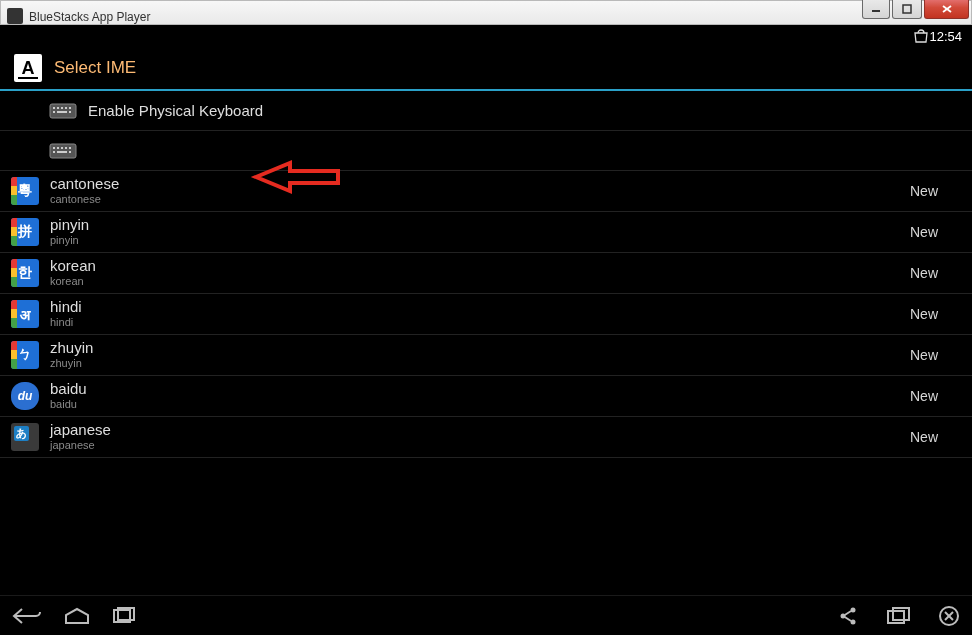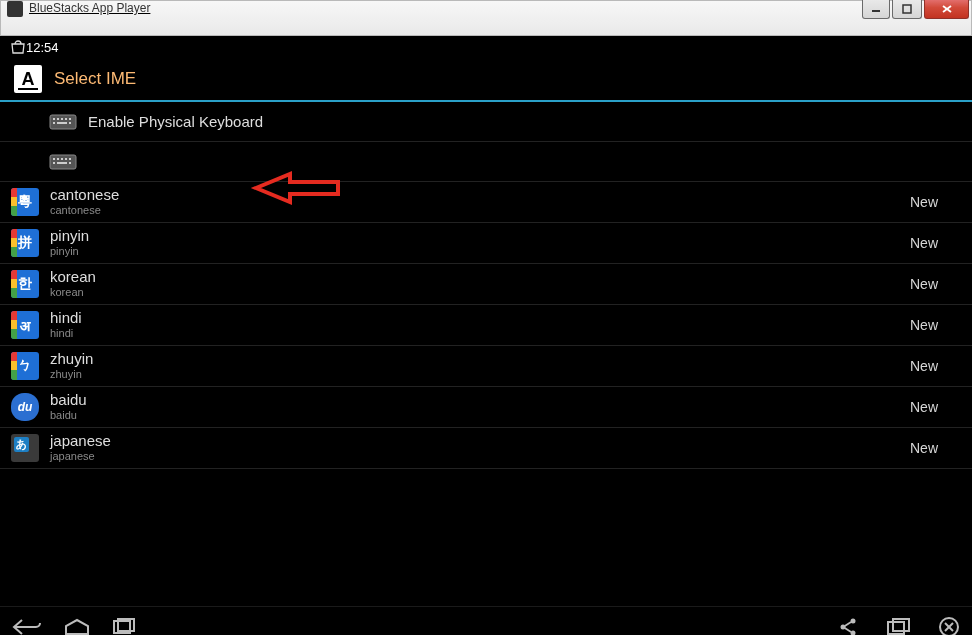--- a/index.html
+++ b/index.html
@@ -5,27 +5,26 @@
   * { margin: 0; padding: 0; box-sizing: border-box; }
   body {
     width: 972px;
     height: 635px;
     font-family: "Segoe UI", Arial, sans-serif;
     background: #fff;
     overflow: hidden;
   }
   
   .titlebar {
-    height: 36px;
+    height: 25px;
     background: linear-gradient(to bottom, #f7f7f7, #e9e9e9);
     border: 1px solid #b9b9b9;
     display: flex;
-    align-items: flex-start;
+    align-items: flex-end;
     position: relative;
-    text-decoration: underline;
   }
   .titlebar-icon {
     width: 16px; height: 16px;
     margin: 0 6px;
     background: #333;
     border-radius: 2px;
   }
   .titlebar-text {
     font-size: 12px;
     color: #333;
@@ -62,21 +61,21 @@
     width: 100%;
     height: 610px;
     background: #000;
     color: #cfcfcf;
     position: relative;
   }
   .statusbar {
     height: 22px;
     display: flex;
     align-items: center;
-    justify-content: flex-start;
+    justify-content: flex-end;
     padding: 4px 10px;
     font-size: 12px;
     color: #fff;
   }
   .statusbar .left-ico {
     width: 16px; height: 14px;
   }
   .statusbar .time { font-size: 13px; }
 
   .header {

